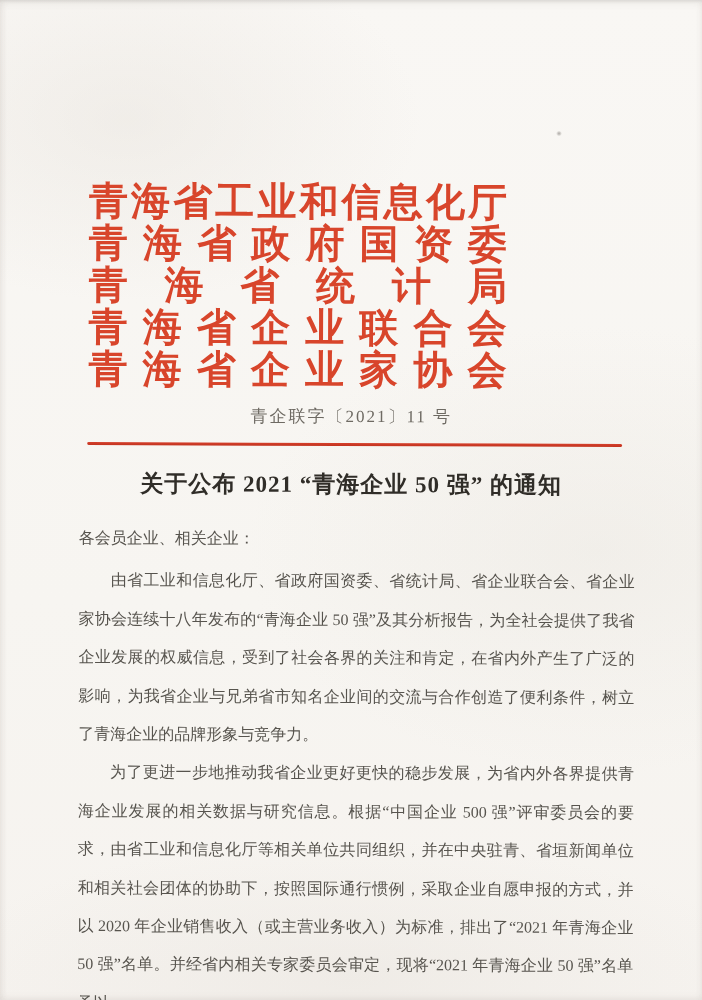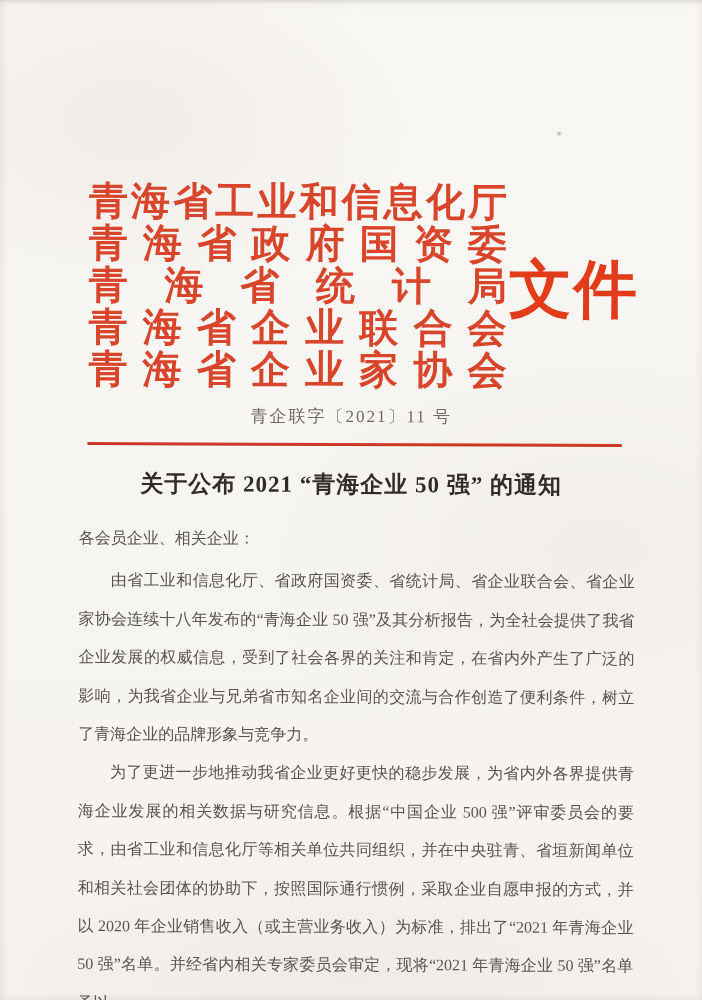--- a/index.html
+++ b/index.html
@@ -133,21 +133,20 @@
   <div class="content">
 
     <div class="letterhead">
       <div class="org-line">青海省工业和信息化厅</div>
       <div class="org-line">青海省政府国资委</div>
       <div class="org-line">青海省统计局</div>
       <div class="org-line">青海省企业联合会</div>
       <div class="org-line">青海省企业家协会</div>
     </div>
 
-    <div class="doc-label">文件</div>
 
     <div class="doc-number">青企联字〔2021〕11 号</div>
 
     <div class="red-line"></div>
 
     <div class="doc-title">关于公布 2021 “青海企业 50 强” 的通知</div>
 
     <div class="doc-body">
       <p class="salutation">各会员企业、相关企业：</p>
       <p class="para">由省工业和信息化厅、省政府国资委、省统计局、省企业联合会、省企业家协会连续十八年发布的“青海企业 50 强”及其分析报告，为全社会提供了我省企业发展的权威信息，受到了社会各界的关注和肯定，在省内外产生了广泛的影响，为我省企业与兄弟省市知名企业间的交流与合作创造了便利条件，树立了青海企业的品牌形象与竞争力。</p>

